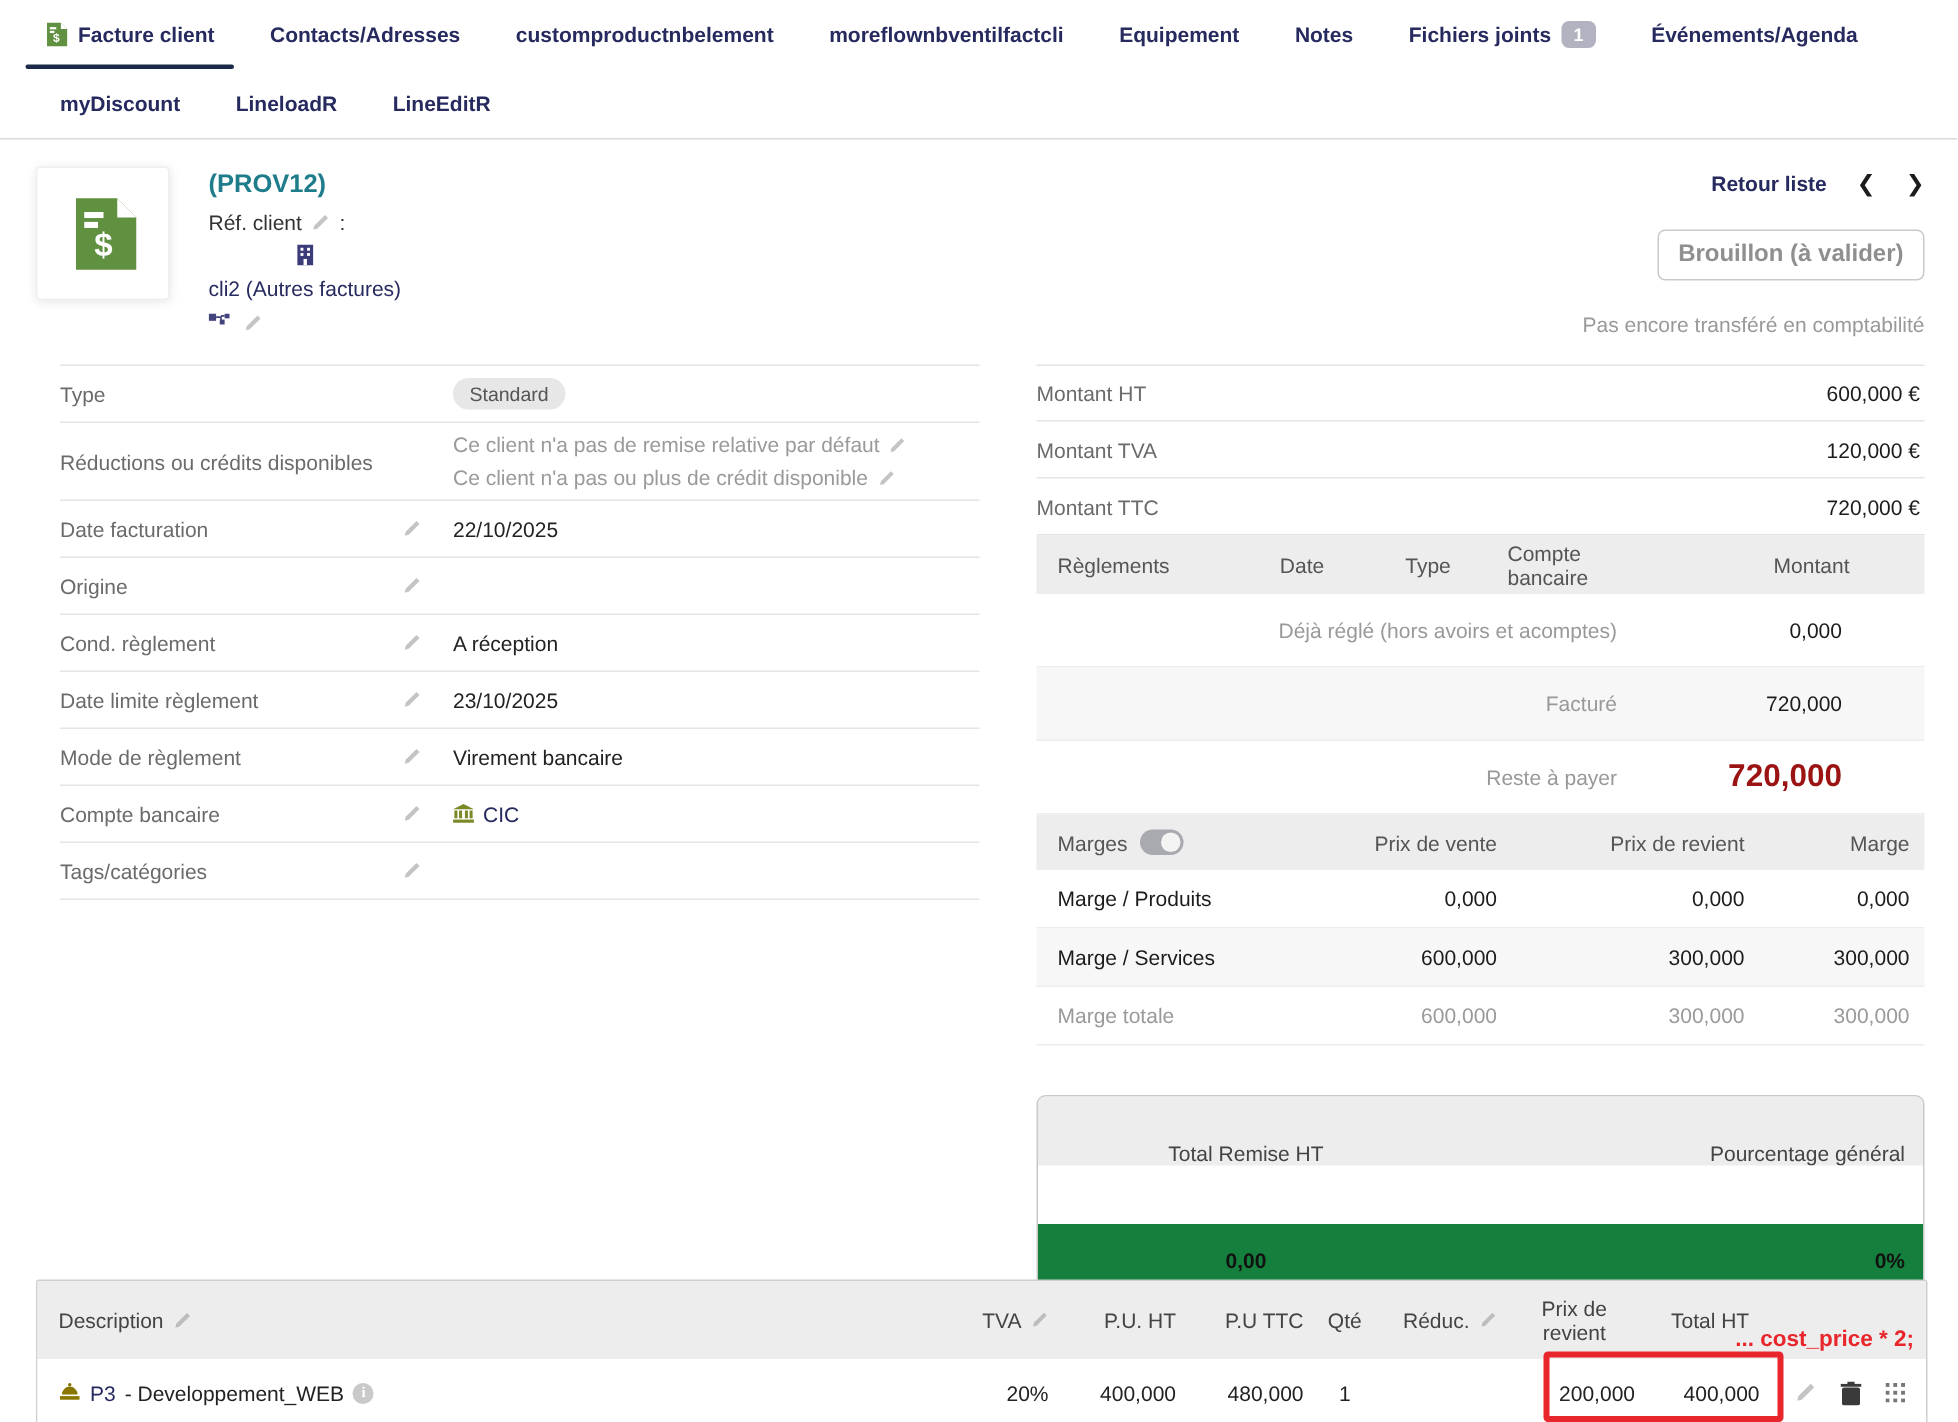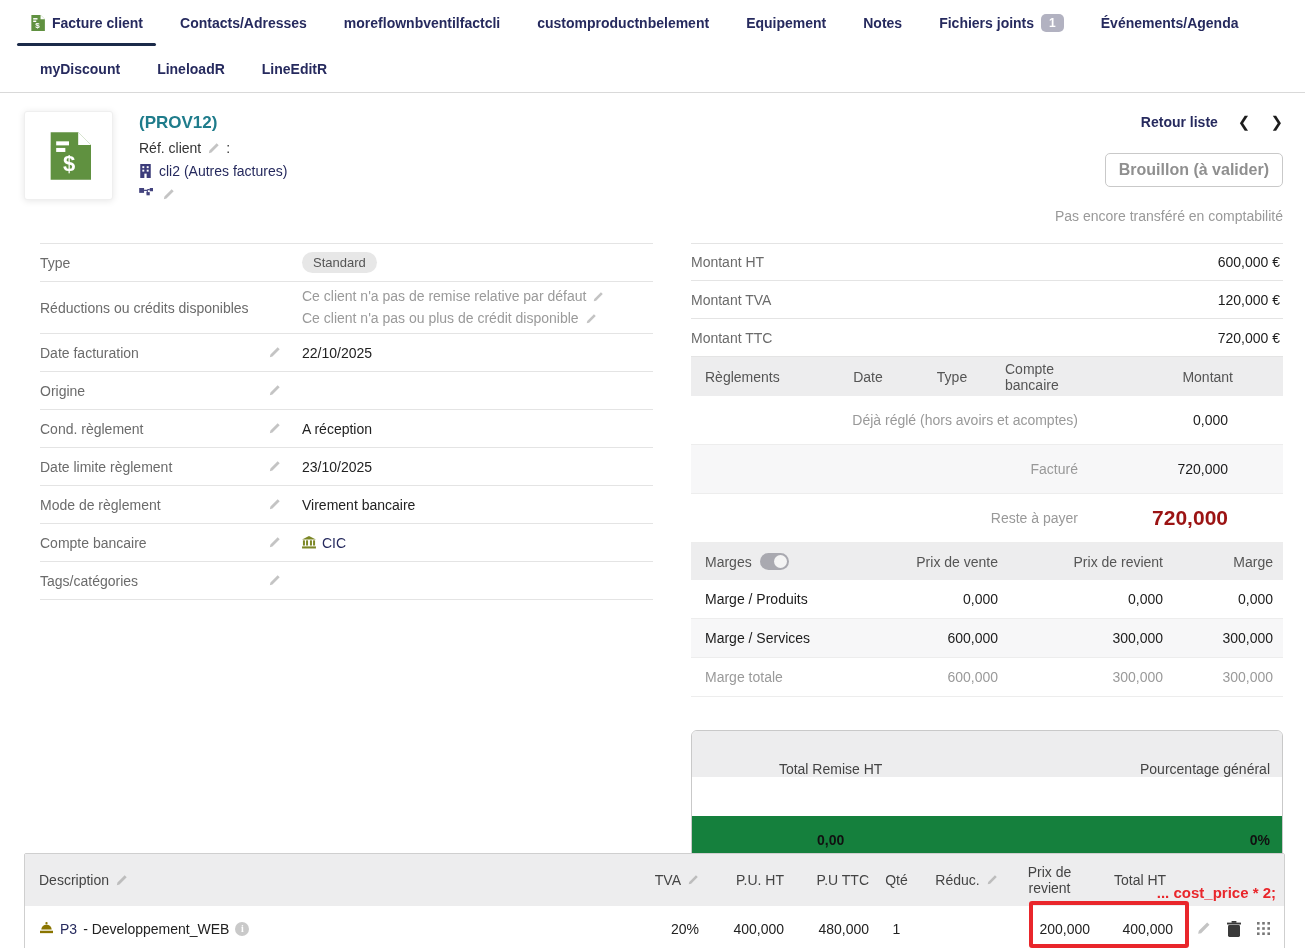--- a/index.html
+++ b/index.html
@@ -18,21 +18,21 @@
   .tab-badge { background:#b2b2c1; color:#fff; font-size:12px; font-weight:bold; border-radius:5px; padding:2px 8px; line-height:1.2; }
 
   
   .header { display:flex; justify-content:space-between; padding:18px 22px 0 24px; height:150px; }
   .header-left { display:flex; gap:26px; }
   .photo-box { width:89px; height:89px; border:1px solid #efefef; border-radius:3px;
                box-shadow:0 1px 7px rgba(0,0,0,0.10); display:flex; align-items:center; justify-content:center; background:#fff; }
   .title-block { padding-top:2px; }
   .ref-title { color:#1f7c8b; font-weight:bold; font-size:17px; margin-bottom:7px; }
   .ref-client { color:#333; margin-bottom:7px; display:flex; align-items:center; gap:6px; }
-  .thirdparty { display:flex; align-items:center; gap:7px; margin-bottom:9px; }
+  .thirdparty { display:flex; align-items:center; gap:7px; margin-bottom:9px;flex-direction:column; }
   .link { color:#262a5e; text-decoration:none; cursor:pointer; }
   .project-row { display:flex; align-items:center; gap:8px; }
 
   .header-right { text-align:right; padding-top:2px; width:330px; }
   .nav-row { display:flex; justify-content:flex-end; align-items:center; gap:20px; margin-bottom:22px; }
   .back-link { color:#262a5e; font-weight:bold; cursor:pointer; }
   .chev { color:#1c1c1c; font-size:15px; font-weight:bold; cursor:pointer; }
   .status-badge { display:inline-block; border:1px solid #c9c9c9; border-radius:5px; padding:7px 13px;
                   color:#8f8f8f; font-weight:bold; font-size:16px; background:#fff; }
   .acct-note { color:#999; margin-top:21px; font-size:14px; }
@@ -124,24 +124,24 @@
               <rect x="5" y="9" width="5" height="2.4" fill="#fff"></rect>
               <text x="12" y="21" font-size="13" font-weight="bold" fill="#fff" text-anchor="middle" font-family="Liberation Sans,sans-serif">$</text>
             </svg>
         </span>
         <span>Facture client</span>
       </div>
       <div class="tab">
           <span>Contacts/Adresses</span>
         </div>
       <div class="tab">
+          <span>customproductnbelement</span>
+        </div>
+      <div class="tab">
           <span>moreflownbventilfactcli</span>
-        </div>
-      <div class="tab">
-          <span>customproductnbelement</span>
         </div>
       <div class="tab">
           <span>Equipement</span>
         </div>
       <div class="tab">
           <span>Notes</span>
         </div>
       <div class="tab">
         <span>Fichiers joints</span>
         <span class="tab-badge">1</span>

